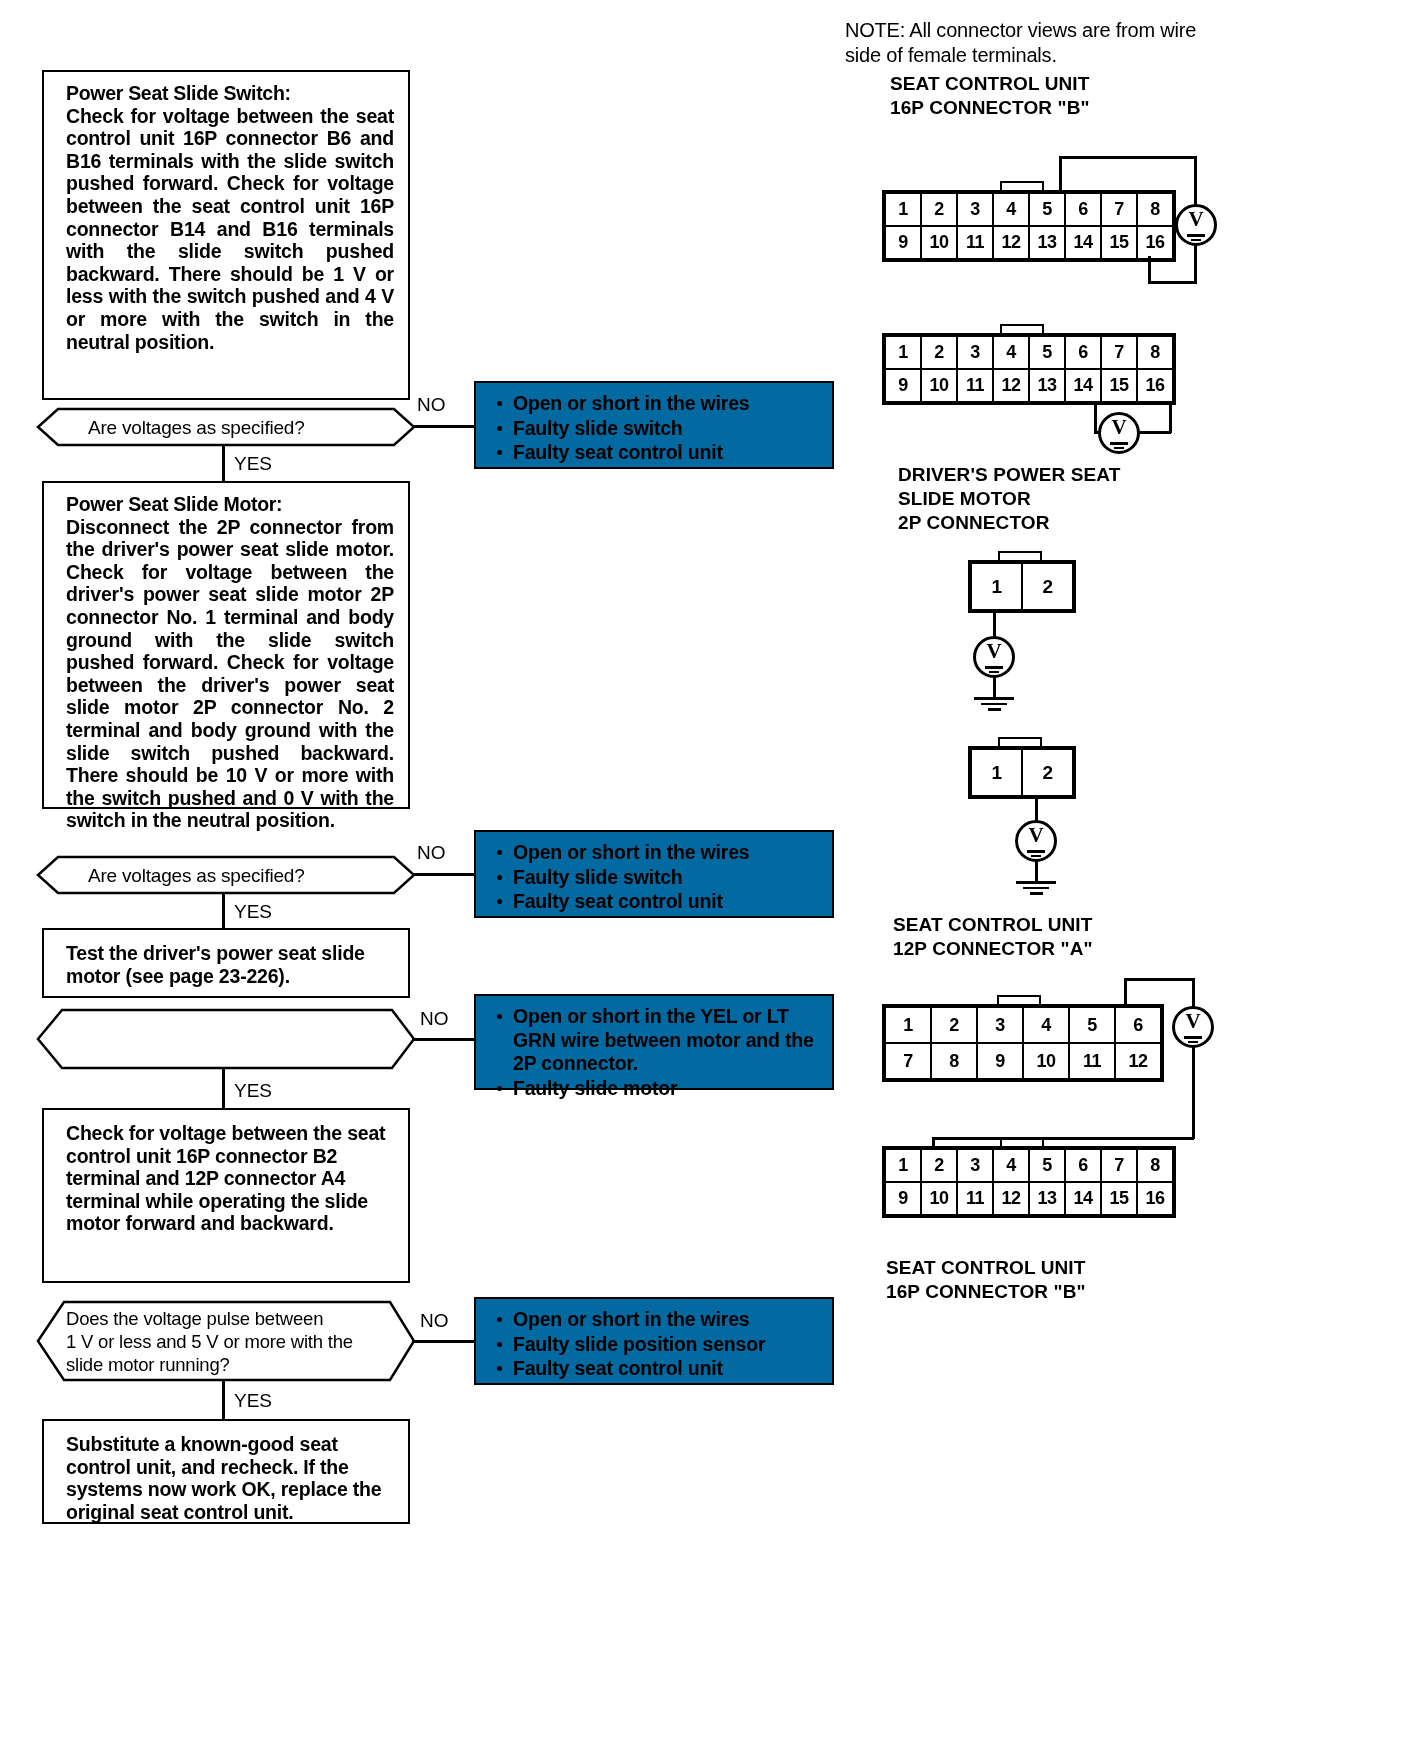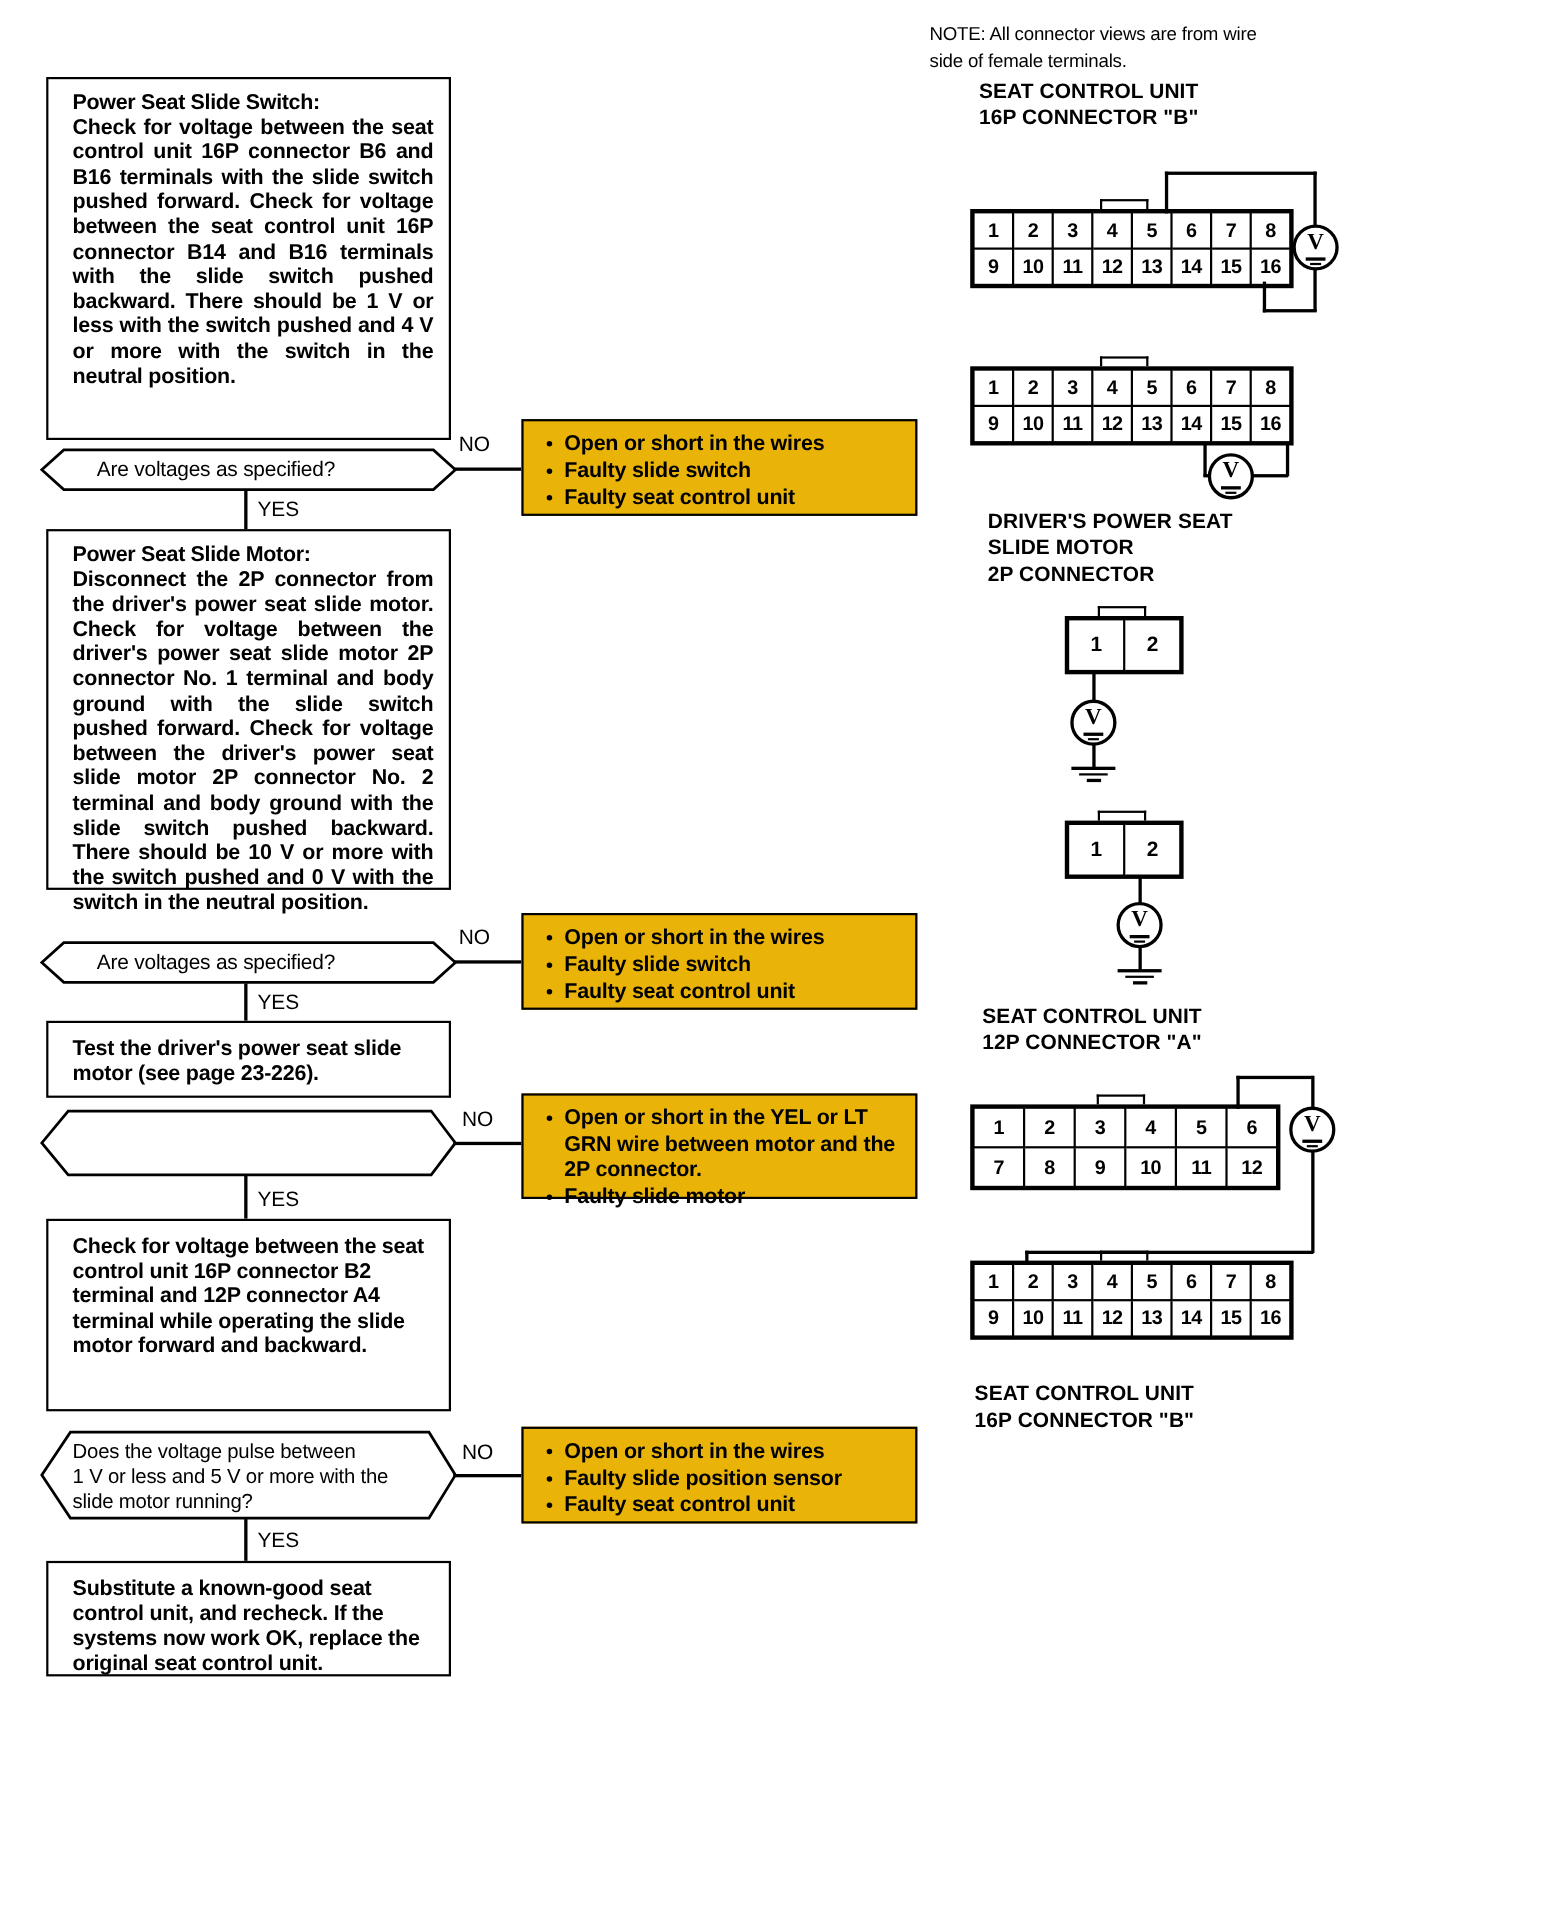--- a/index.html
+++ b/index.html
@@ -34,21 +34,21 @@
     letter-spacing:-0.2px;
   }
   .dec .txt{padding-left:52px;position:relative;z-index:2;}
   .dec svg{position:absolute;left:0;top:0;}
 
   
   .rbox{
     position:absolute;
     border:2.5px solid #000;
     box-sizing:border-box;
-    background:#eab308;
+    background:#0369a1;
     padding:9px 12px 9px 18px;
     font-size:19.5px;line-height:23.5px;font-weight:800;
     letter-spacing:-0.2px;
   }
   .rbox ul{margin:0;padding:0;list-style:none;}
   .rbox li{position:relative;padding-left:19px;margin:0 0 1px 0;}
   .rbox li:before{
     content:"";position:absolute;left:3px;top:9px;
     width:5px;height:5px;background:#000;border-radius:50%;
   }
@@ -57,21 +57,21 @@
   .ln{position:absolute;background:#000;}
   .vline{width:2.5px;}
   .hline{height:2.5px;}
 
   .lbl{
     position:absolute;font-size:19px;font-weight:500;letter-spacing:0px;
   }
 
   
   .note{
-    position:absolute;font-size:17px;line-height:25px;font-weight:500;
+    position:absolute;font-size:20px;line-height:25px;font-weight:500;
     letter-spacing:-0.2px;
   }
   .ctitle{
     position:absolute;font-size:19px;line-height:24px;font-weight:800;
     letter-spacing:0.1px;
   }
 
   
   .conn{position:absolute;}
   .conn table{border-collapse:collapse;}

